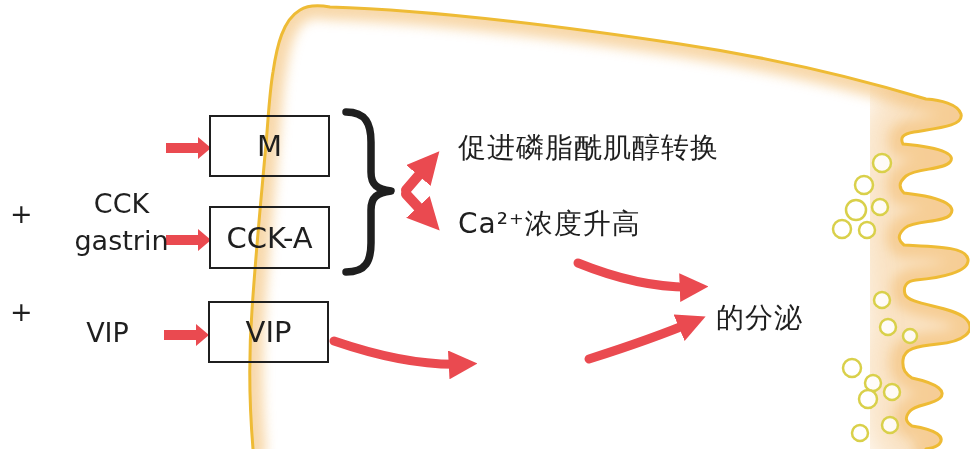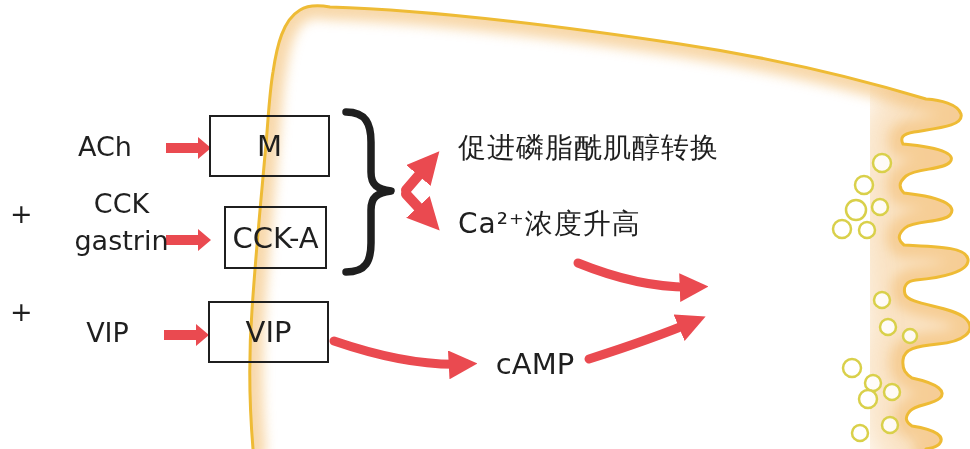--- a/index.html
+++ b/index.html
@@ -90,38 +90,37 @@
     <path class="blockarrow" d="M164 330 L196 330 L196 324 L209 335 L196 346 L196 340 L164 340 Z"></path>
 
     <path class="fork" marker-end="url(#ah)" d="M406 190 L431 161"></path>
     <path class="fork" marker-end="url(#ah)" d="M406 194 L431 221"></path>
 
     <path class="curve" marker-end="url(#ah)" d="M 334 341 Q 410 367 466 364"></path>
     <path class="curve" marker-end="url(#ah)" d="M 578 263 Q 642 289 697 287"></path>
     <path class="curve" marker-end="url(#ah)" d="M 589 359 Q 652 339 695 321"></path>
   </svg>
 
-  <div class="t center" style="left:60px;top:132px;width:90px;">ACh</div>
 
   <div class="t" style="left:10px;top:199px;">+</div>
   <div class="t center" style="left:54px;top:226px;width:135px;">gastrin</div>
   <div class="t center" style="left:54px;top:189px;width:135px;">CCK</div>
 
   <div class="t" style="left:10px;top:297px;">+</div>
   <div class="t center" style="left:40px;top:318px;width:135px;">VIP</div>
 
   <div class="receptor-box" style="left:209px;top:115px;width:121px;height:62px;">
     <span>M</span>
   </div>
-  <div class="receptor-box" style="left:209px;top:206px;width:103px;height:63px;margin-left:15px;">
+  <div class="receptor-box" style="left:209px;top:206px;width:121px;height:63px;">
     <span>CCK-A</span>
   </div>
   <div class="receptor-box" style="left:208px;top:301px;width:121px;height:62px;">
     <span>VIP</span>
   </div>
 
   <div class="t cn" style="left:458px;top:208px;">Ca²⁺浓度升高</div>
   <div class="t cn" style="left:458px;top:132px;">促进磷脂酰肌醇转换</div>
 
-  <div class="t center" style="left:470px;top:348px;width:130px;font-size:29px;">cAMP</div>
 
+  <div class="t cn" style="left:716px;top:302px;">的分泌</div>
 
 </div>
 
 </body></html>

